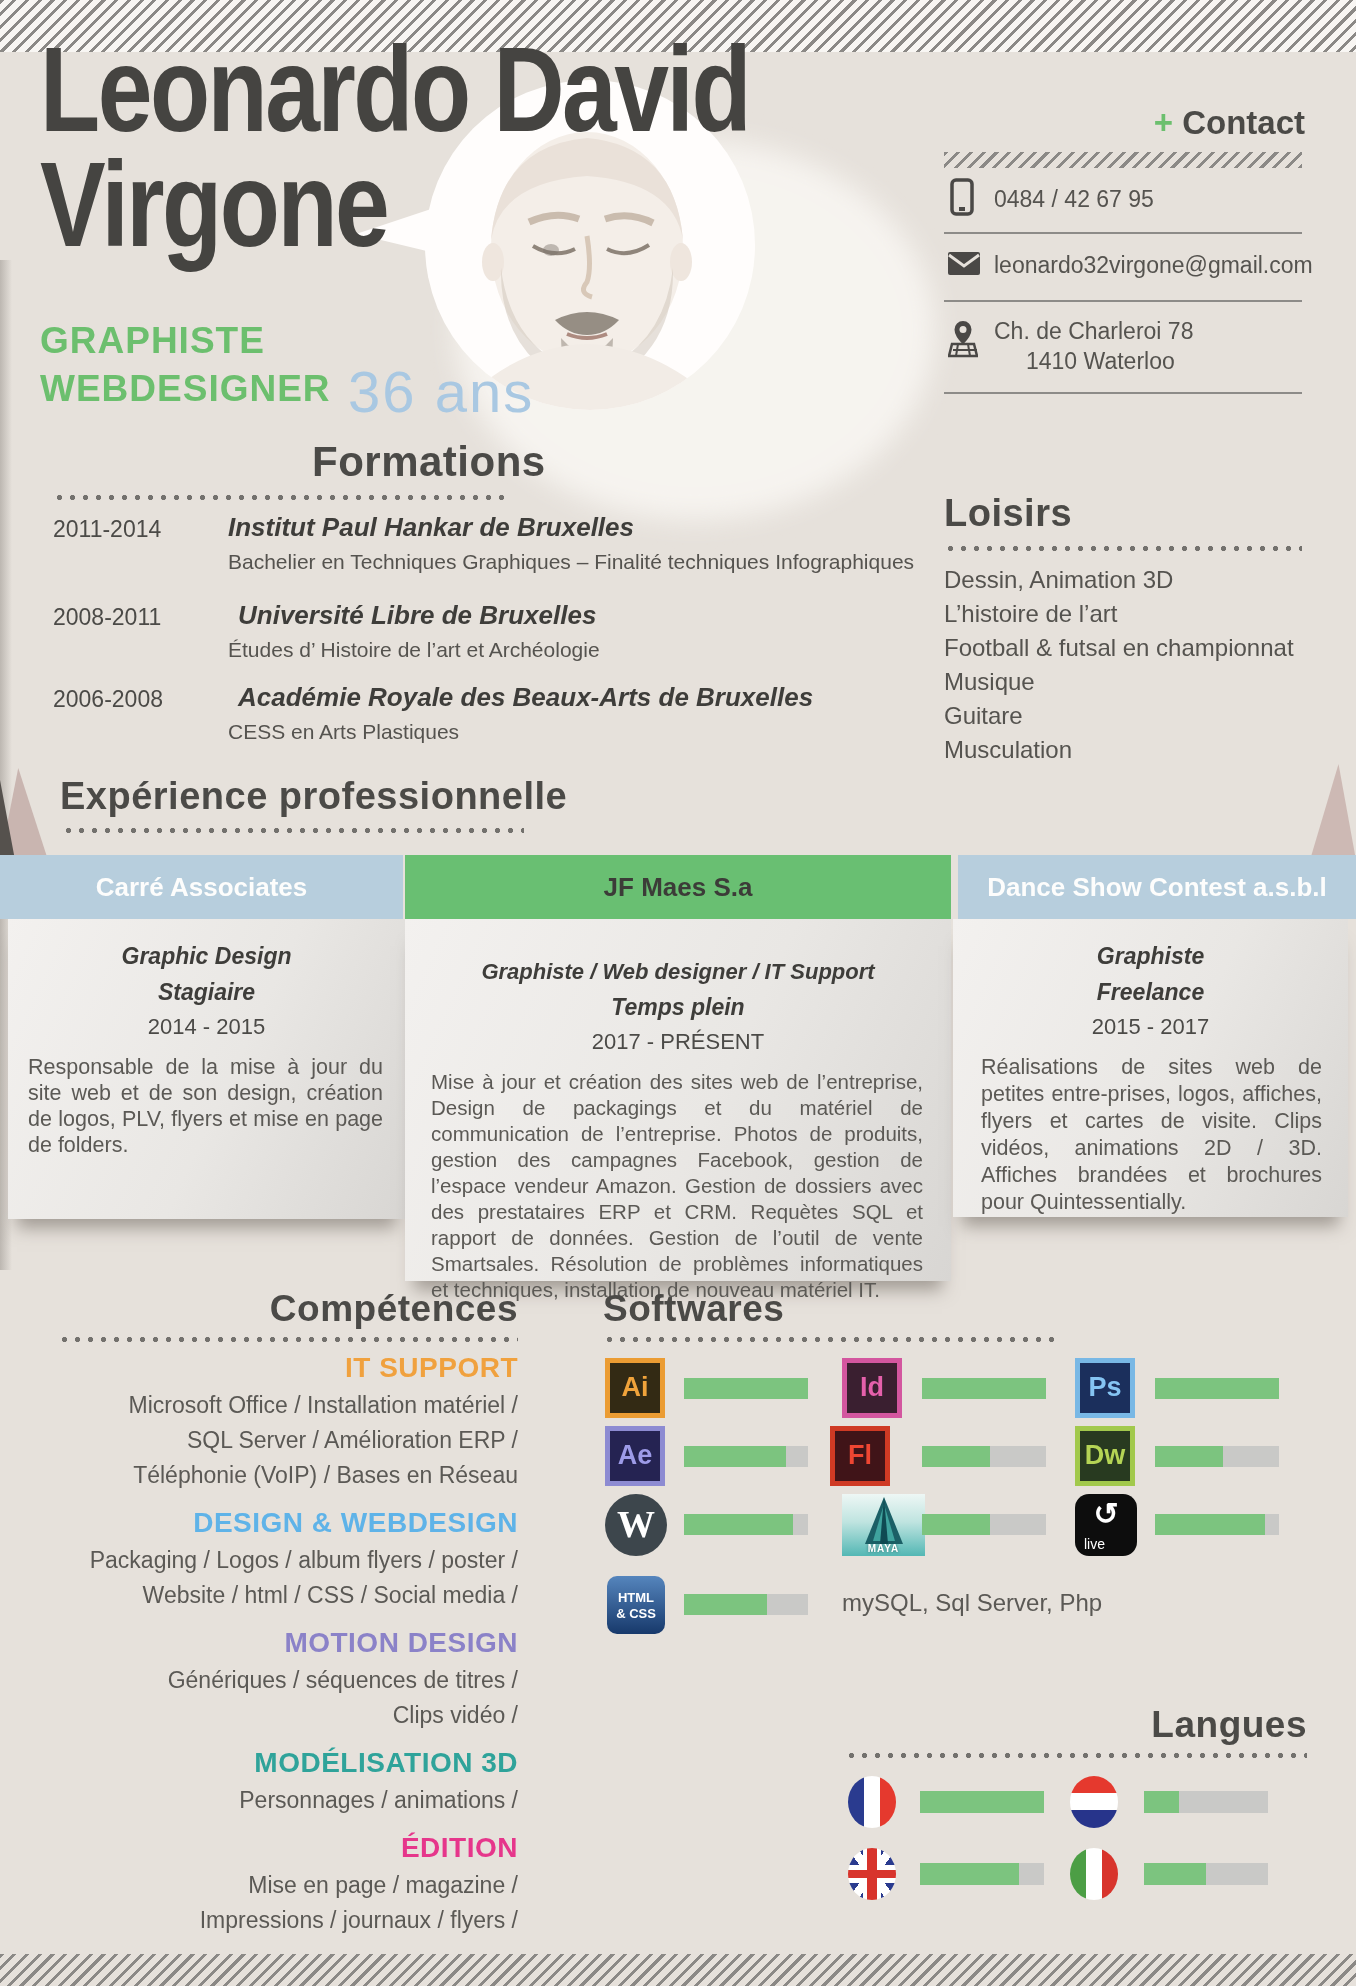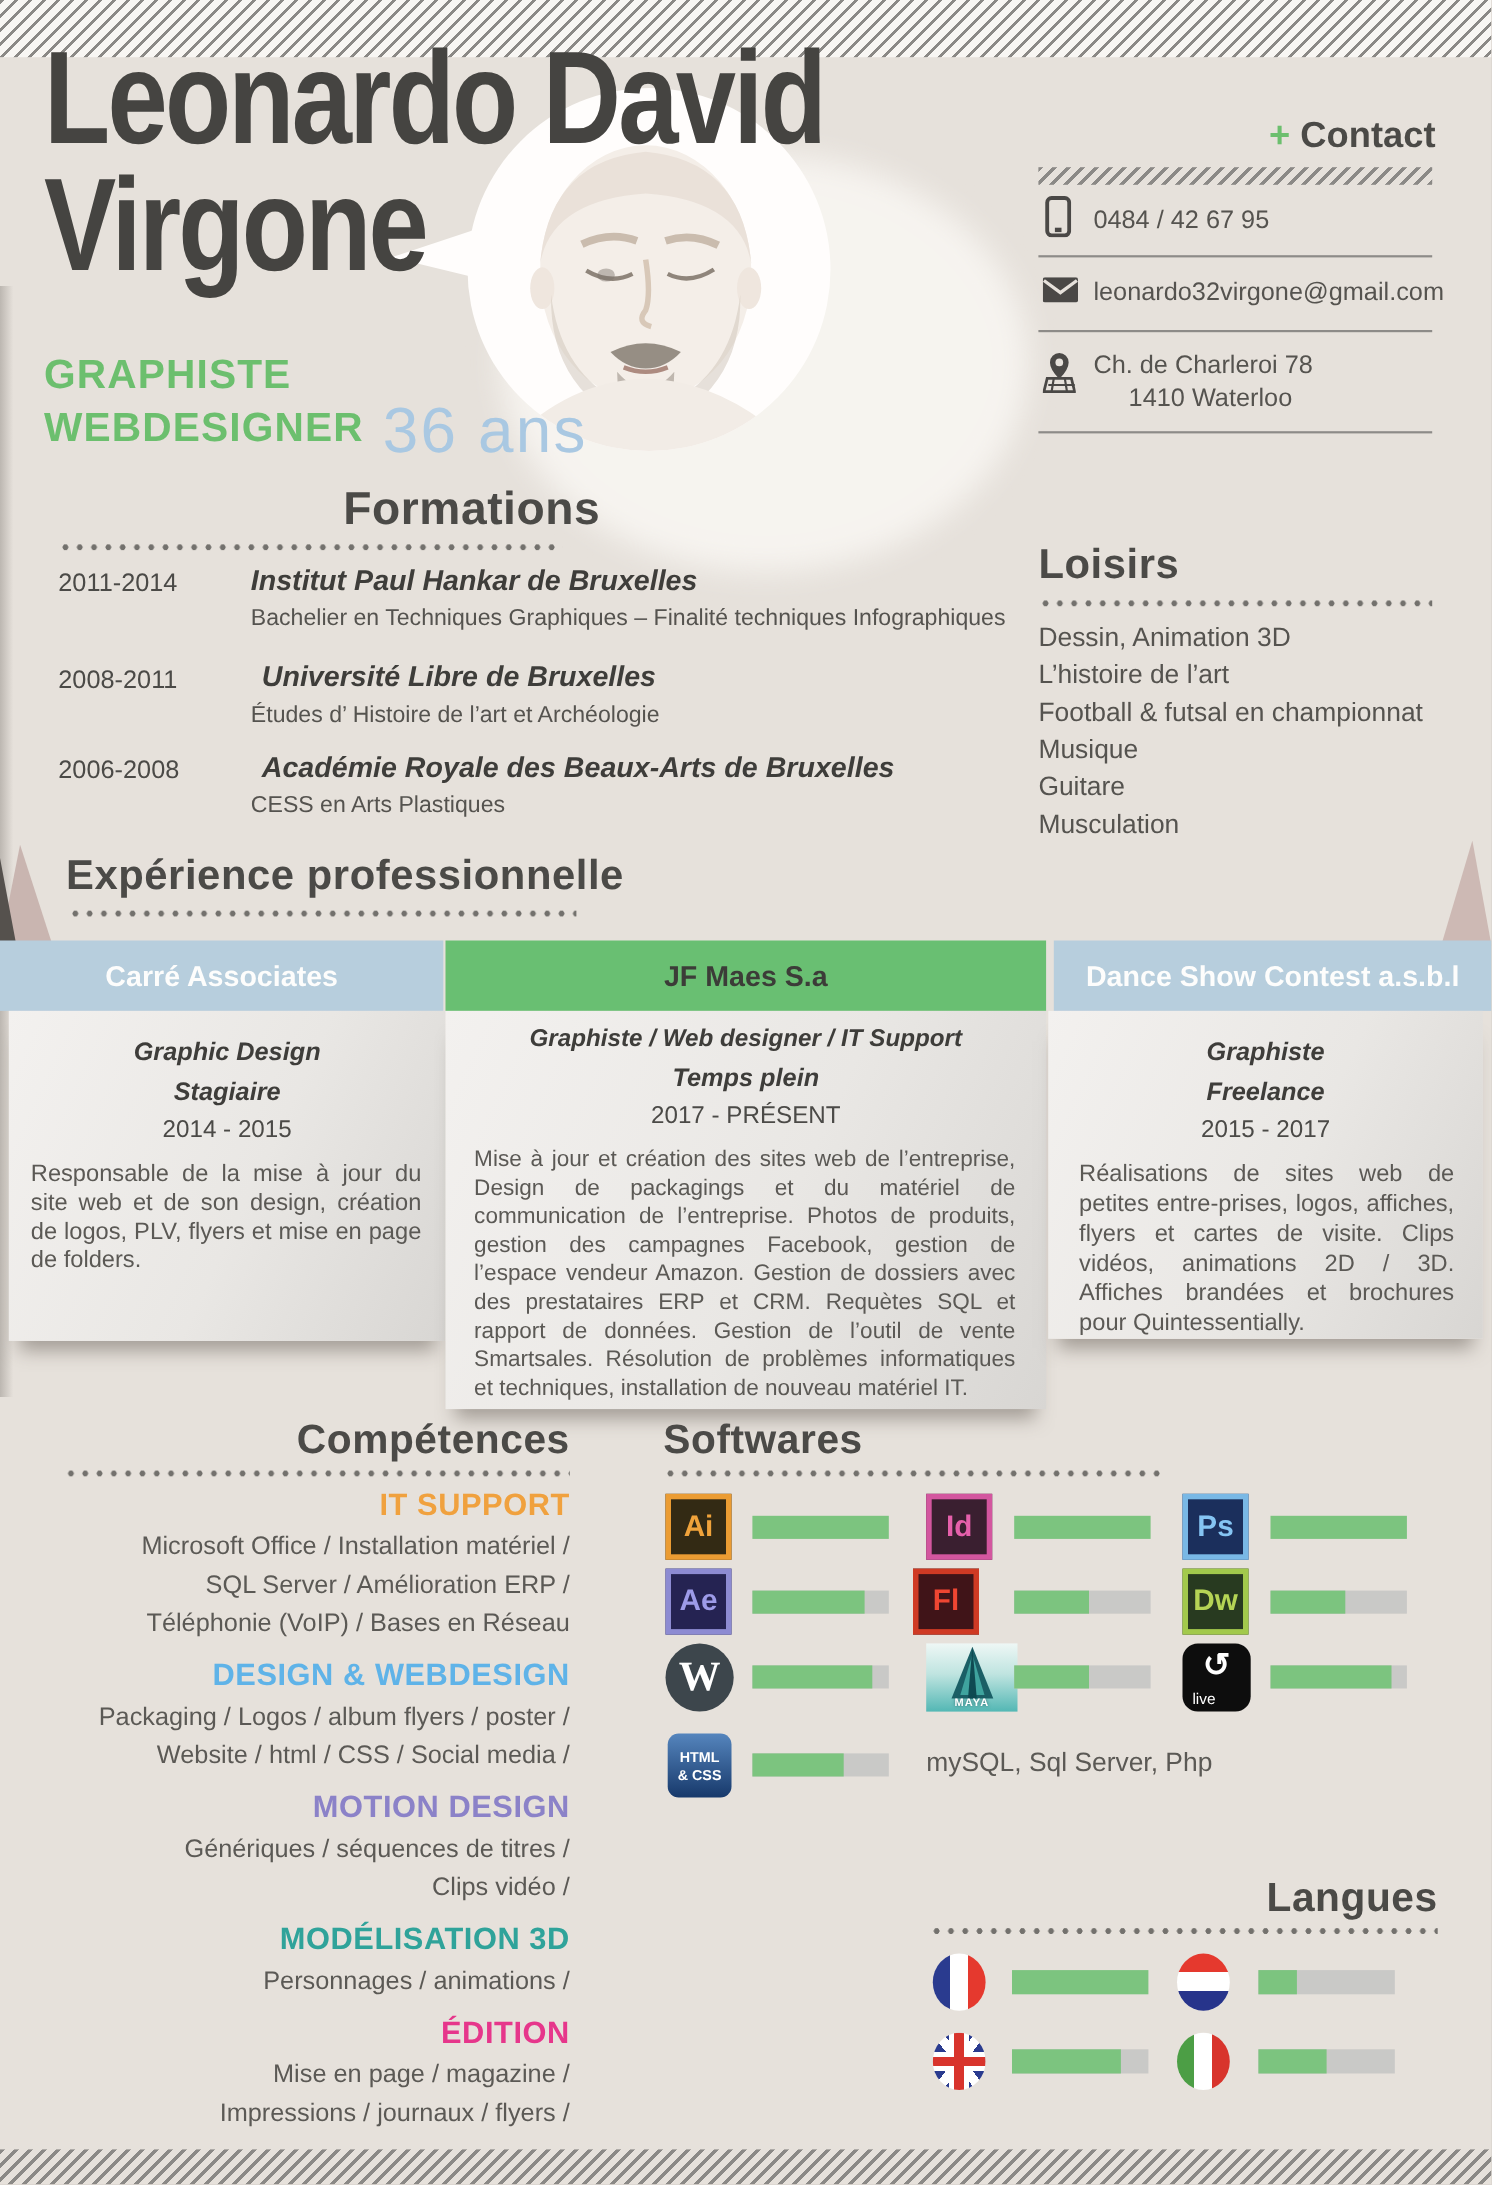--- a/index.html
+++ b/index.html
@@ -208,21 +208,21 @@
   <div class="abs green-tri"></div>
 
   <div class="abs panel" style="left:8px;width:397px;height:300px;">
     <div class="p-role" style="margin-top:24px;">Graphic Design</div>
     <div class="p-role" style="margin-top:9px;">Stagiaire</div>
     <div class="p-period" style="margin-top:8px;">2014 - 2015</div>
     <div class="p-desc" style="margin:14px 22px 12px 20px;font-size:21.5px;">Responsable de la mise à jour du site web et de son design, création de logos, PLV, flyers et mise en page de folders.</div>
   </div>
 
   <div class="abs panel" style="left:405px;width:546px;height:362px;">
-    <div class="p-role" style="margin-top:12px;font-size:22px;font-style:italic;">Graphiste / Web designer / IT Support</div>
+    <div class="p-role" style="margin-top:40px;font-size:22px;font-style:italic;">Graphiste / Web designer / IT Support</div>
     <div class="p-role" style="margin-top:9px;">Temps plein</div>
     <div class="p-period" style="margin-top:8px;">2017 - PRÉSENT</div>
     <div class="p-desc" style="margin:14px 28px 0 26px;font-size:20.5px;">Mise à jour et création des sites web de l’entreprise, Design de packagings et du matériel de communication de l’entreprise. Photos de produits, gestion des campagnes Facebook, gestion de l’espace vendeur Amazon. Gestion de dossiers avec des prestataires ERP et CRM. Requètes SQL et rapport de données. Gestion de l’outil de vente Smartsales. Résolution de problèmes informatiques et techniques, installation de nouveau matériel IT.</div>
   </div>
 
   <div class="abs panel" style="left:953px;width:395px;height:298px;">
     <div class="p-role" style="margin-top:24px;">Graphiste</div>
     <div class="p-role" style="margin-top:9px;">Freelance</div>
     <div class="p-period" style="margin-top:8px;">2015 - 2017</div>
     <div class="p-desc" style="margin:14px 26px 0 28px;font-size:21.5px;line-height:27px;">Réalisations de sites web de petites entre-prises, logos, affiches, flyers et cartes de visite. Clips vidéos, animations 2D / 3D. Affiches brandées et brochures pour Quintessentially.</div>

